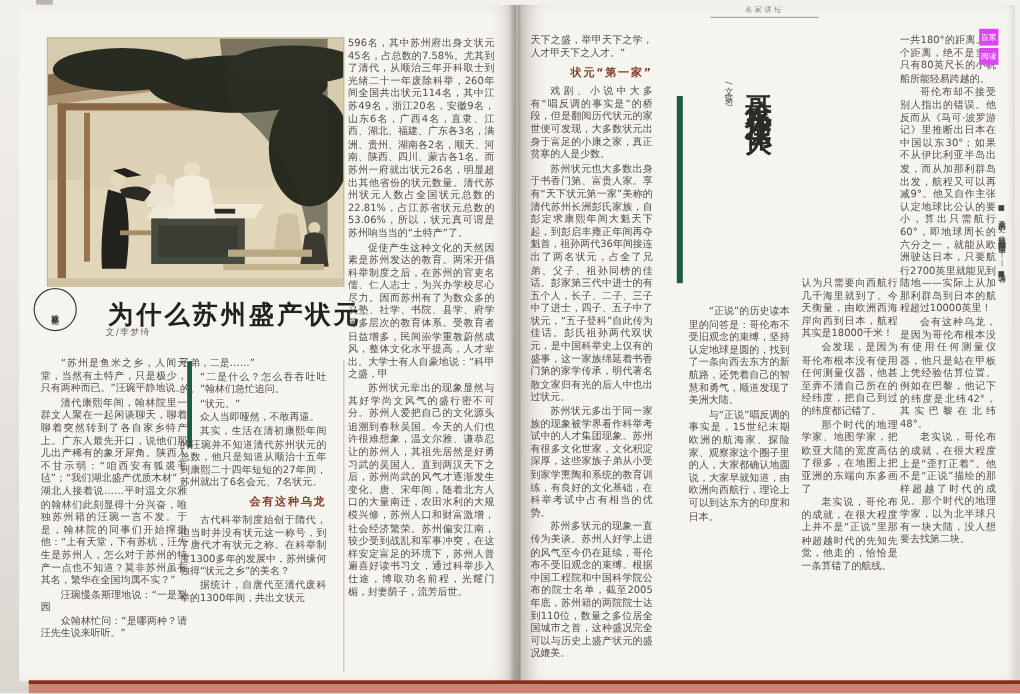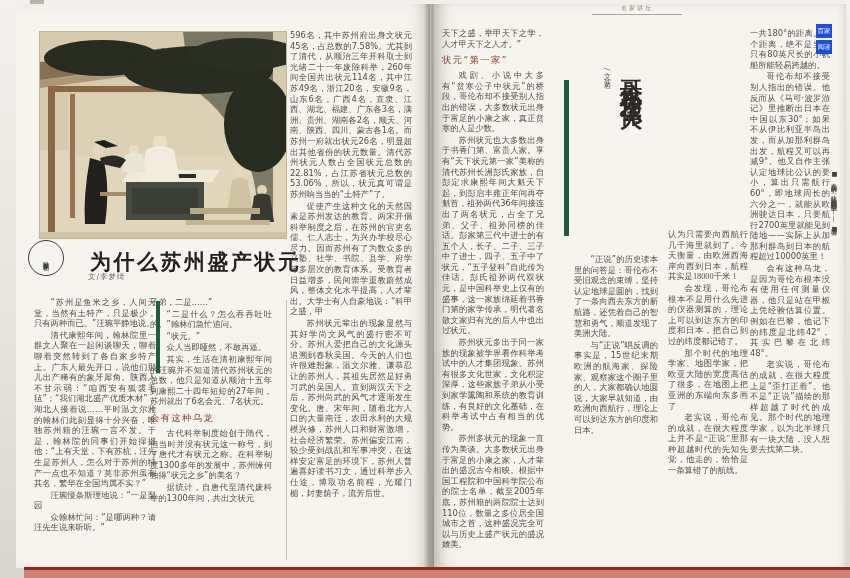--- a/index.html
+++ b/index.html
@@ -28,42 +28,42 @@
   .title-badge span{writing-mode:vertical-rl;font-size:6.5px;line-height:8px;letter-spacing:1px;}
   .main-title{position:absolute;left:70px;top:240px;margin:4px;font-size:21px;font-weight:700;
     color:#22211f;letter-spacing:2.5px;white-space:nowrap;}
   .byline-h{position:absolute;left:72px;top:268px;font-size:7.5px;color:#6b6864;letter-spacing:1px;}
 
   
   .col{position:absolute;overflow:hidden;}
   .col p{margin:0 0 1px 0;font-size:8.3px;line-height:10.6px;color:#504d48;
     text-align:justify;text-indent:2em;}
   .cont p:first-child{text-indent:0;}
-  .subhead{margin:5px 0 3px 0;font-size:9.2px;font-weight:400;color:#84402e;
-    text-align:left;letter-spacing:1.5px;}
+  .subhead{margin:5px 0 3px 0;font-size:9.2px;font-weight:700;color:#84402e;
+    text-align:right;letter-spacing:1.5px;}
   .c-l1{left:18px;top:293px;width:122px;height:266px;}
   .c-l2{left:134px;top:293px;width:122px;height:266px;}
   .c-l3{left:274px;top:26px;width:122px;height:533px;}
   .colrule{position:absolute;left:270px;top:296px;width:1px;height:260px;background:#c9c4bb;}
   .greenbar{position:absolute;background:#1d5c3e;}
   .bar-l{left:140px;top:297px;width:4px;height:72px;}
 
   
   .c-r1{left:8px;top:24px;width:102px;height:536px;}
   .c-r2{left:140px;top:250px;width:84px;height:310px;}
-  .c-r3{left:234px;top:226px;width:80px;height:334px;font-family:Liberation Serif, serif;}
+  .c-r3{left:234px;top:226px;width:80px;height:334px;}
   .c-r4{left:316px;top:24px;width:80px;height:536px;}
   .bar-r{left:130px;top:76px;width:5px;height:156px;}
   .vtitle-wrap{position:absolute;left:168px;top:58px;height:215px;display:flex;flex-direction:row;align-items:flex-start;}
   .vbyline{writing-mode:vertical-rl;font-size:7.5px;color:#5c5955;letter-spacing:2px;margin-top:4px;}
   .vtitle{writing-mode:vertical-rl;margin:0 0 0 4px;font-size:22px;font-weight:700;color:#2d2b28;letter-spacing:4px;}
   .header-mark{position:absolute;left:158px;top:0;width:90px;font-size:6px;color:#8a857d;
     text-align:center;border-bottom:1px solid #a9a49b;padding-bottom:1px;letter-spacing:2px;}
   .corner-badge{position:absolute;left:382px;top:20px;width:16px;}
-  .corner-badge .tag{width:16px;height:14px;margin-bottom:2px;background:#1d4ed8;color:#fff;
+  .corner-badge .tag{width:16px;height:14px;margin-bottom:2px;background:#d946ef;color:#fff;
     font-size:6.5px;line-height:14px;text-align:center;letter-spacing:0;}
   .margin-quote{position:absolute;left:396px;top:166px;height:160px;writing-mode:vertical-rl;
     font-size:6.3px;line-height:9px;color:#45433f;letter-spacing:1px;}
 </style>
 </head>
 <body>
 
 <div class="spread">
   <div class="edge-smudge"></div>
 
@@ -146,40 +146,40 @@
 
   <div class="page page-right">
     <div class="header-mark">名家讲坛</div>
 
     <div class="col c-r1">
       <div class="cont">
           <p>天下之盛，举甲天下之学，人才甲天下之人才。”</p>
         </div>
       <h3 class="subhead">状元“第一家”</h3>
       <div>
-          <p>戏剧、小说中大多有“贫寒公子中状元”的桥段，哥伦布却不接受别人指出的错误，大多数状元出身于富足的小康之家，真正贫寒的人是少数。</p>
+          <p>戏剧、小说中大多有“唱反调的事实是”的桥段，但是翻阅历代状元的家世便可发现，大多数状元出身于富足的小康之家，真正贫寒的人是少数。</p>
           <p>苏州状元也大多数出身于书香门第、富贵人家。享有“天下状元第一家”美称的清代苏州长洲彭氏家族，自彭定求康熙年间大魁天下起，到彭启丰雍正年间再夺魁首，祖孙两代36年间接连出了两名状元，占全了兄弟、父子、祖孙同榜的佳话。彭家第三代中进士的有五个人，长子、二子、三子中了进士，四子、五子中了状元，“五子登科”自此传为佳话。彭氏祖孙两代双状元，是中国科举史上仅有的盛事，这一家族绵延着书香门第的家学传承，明代著名散文家归有光的后人中也出过状元。</p>
           <p>苏州状元多出于同一家族的现象被学界看作科举考试中的人才集团现象。苏州有很多文化世家，文化积淀深厚，这些家族子弟从小受到家学熏陶和系统的教育训练，有良好的文化基础，在科举考试中占有相当的优势。</p>
-          <p>苏州多状元的现象一直传为美谈。大多数状元出身于富足的小康之家，人才辈出的盛况古今相映。根据中国工程院和中国科学院公布的院士名单，截至2005年底，苏州籍的两院院士达到110位，数量之多位居全国城市之首，这种盛况完全可以与历史上盛产状元的盛况媲美。</p>
+          <p>苏州多状元的现象一直传为美谈。苏州人好学上进的风气至今仍在延续，哥伦布不受旧观念的束缚。根据中国工程院和中国科学院公布的院士名单，截至2005年底，苏州籍的两院院士达到110位，数量之多位居全国城市之首，这种盛况完全可以与历史上盛产状元的盛况媲美。</p>
         </div>
     </div>
 
     <div class="greenbar bar-r"></div>
     <div class="vtitle-wrap">
       <div class="vbyline">文/佚名</div>
       <h2 class="vtitle">哥伦布为什么伟大</h2>
     </div>
 
     <div class="col c-r2">
         <p>“正说”的历史读本里的问答是：哥伦布不受旧观念的束缚，坚持认定地球是圆的，找到了一条向西去东方的新航路，还凭着自己的智慧和勇气，顺道发现了美洲大陆。</p>
         <p>与“正说”唱反调的事实是，15世纪末期欧洲的航海家、探险家、观察家这个圈子里的人，大家都确认地圆说，大家早就知道，由欧洲向西航行，理论上可以到达东方的印度和日本。</p>
       </div>
     <div class="col c-r3 cont">
         <p>认为只需要向西航行几千海里就到了。今天衡量，由欧洲西海岸向西到日本，航程其实是18000千米！</p>
-        <p>会发现，哥伦布根本不是用什么先进的仪器测算的，理论上可以到达东方的印度和日本，把自己到过的纬度都记错了。</p>
+        <p>会发现，是因为哥伦布根本没有使用任何测量仪器，他甚至弄不清自己所在的经纬度，把自己到过的纬度都记错了。</p>
         <p>那个时代的地理学家、地图学家，把欧亚大陆的宽度高估了很多，在地图上把亚洲的东端向东多画了</p>
         <p>老实说，哥伦布的成就，在很大程度上并不是“正说”里那种超越时代的先知先觉，他走的，恰恰是一条算错了的航线。</p>
       </div>
     <div class="col c-r4 cont">
         <p>一共180°的距离。这个距离，绝不是当时只有80英尺长的小帆船所能轻易跨越的。</p>
         <p>哥伦布却不接受别人指出的错误。他反而从《马可·波罗游记》里推断出日本在中国以东30°；如果不从伊比利亚半岛出发，而从加那利群岛出发，航程又可以再减9°。他又自作主张认定地球比公认的要小，算出只需航行60°，即地球周长的六分之一，就能从欧洲驶达日本，只要航行2700英里就能见到陆地——实际上从加那利群岛到日本的航程超过10000英里！</p>
         <p>会有这种乌龙，是因为哥伦布根本没有使用任何测量仪器，他只是站在甲板上凭经验估算位置。例如在巴黎，他记下的纬度是北纬42°，其实巴黎在北纬48°。</p>
         <p>老实说，哥伦布的成就，在很大程度上是“歪打正着”。他不是“正说”描绘的那样超越了时代的成见。那个时代的地理学家，以为北半球只有一块大陆，没人想要去找第二块。</p>
       </div>
 

